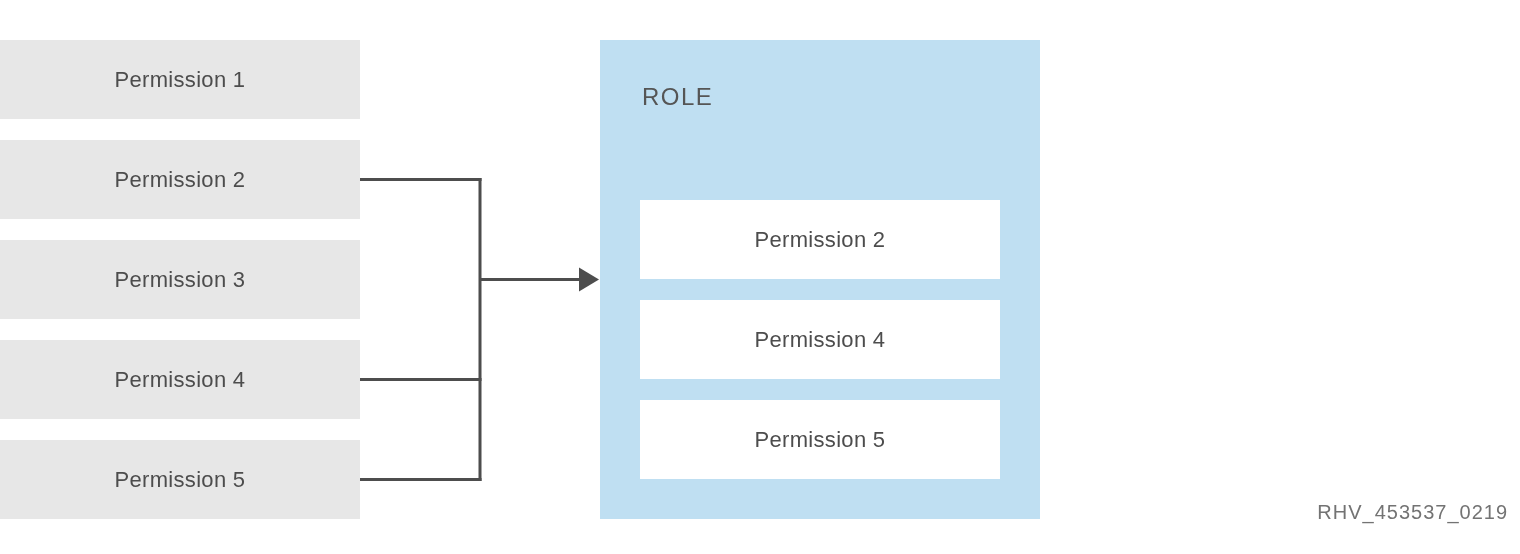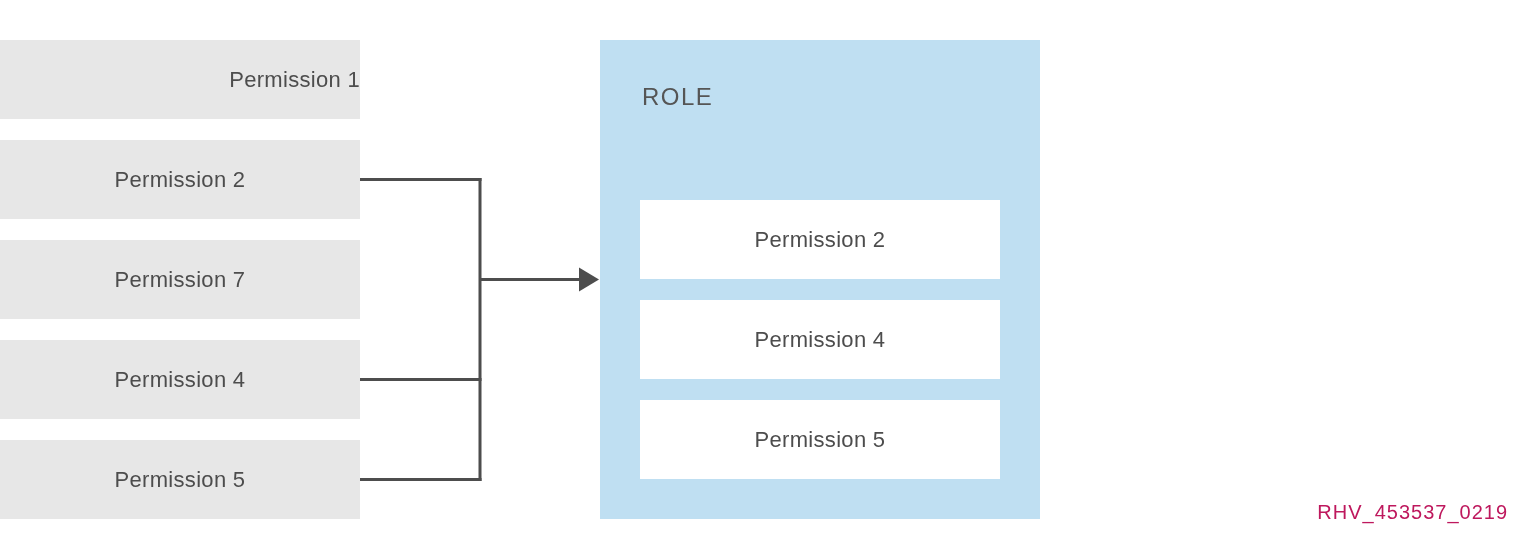--- a/index.html
+++ b/index.html
@@ -23,21 +23,21 @@
     background: #e7e7e7;
     display: flex;
     align-items: center;
     justify-content: center;
   }
   .perm-box .label {
     font-size: 22px;
     color: #4d4d4d;
     letter-spacing: 0.3px;
   }
-  .pos-p1 { top: 40px; justify-content: flex-end; }
+  .pos-p1 { top: 40px; }
   .pos-p2 { top: 140px; }
   .pos-p3 { top: 240px; }
   .pos-p4 { top: 340px; }
   .pos-p5 { top: 440px; }
 
   .connector-svg {
     position: absolute;
     left: 0;
     top: 0;
     width: 1520px;
@@ -79,36 +79,36 @@
   .pos-r1 { top: 160px; }
   .pos-r2 { top: 260px; }
   .pos-r3 { top: 360px; }
 
   .watermark {
     position: absolute;
     top: 501px;
     right: 12px;
     font-size: 20px;
     letter-spacing: 1px;
-    color: #be185d;
+    color: #737373;
   }
 </style>
 </head>
 <body>
 
 <div class="canvas">
 
   <div class="perm-box pos-p1">
     <span class="label">Permission 1</span>
   </div>
   <div class="perm-box pos-p2">
     <span class="label">Permission 2</span>
   </div>
   <div class="perm-box pos-p3">
-    <span class="label">Permission 7</span>
+    <span class="label">Permission 3</span>
   </div>
   <div class="perm-box pos-p4">
     <span class="label">Permission 4</span>
   </div>
   <div class="perm-box pos-p5">
     <span class="label">Permission 5</span>
   </div>
 
   <svg class="connector-svg" viewBox="0 0 1520 554" xmlns="http://www.w3.org/2000/svg">
     <line x1="360" y1="179.5" x2="481.5" y2="179.5" stroke-width="3" stroke="#4d4d4d"></line>

